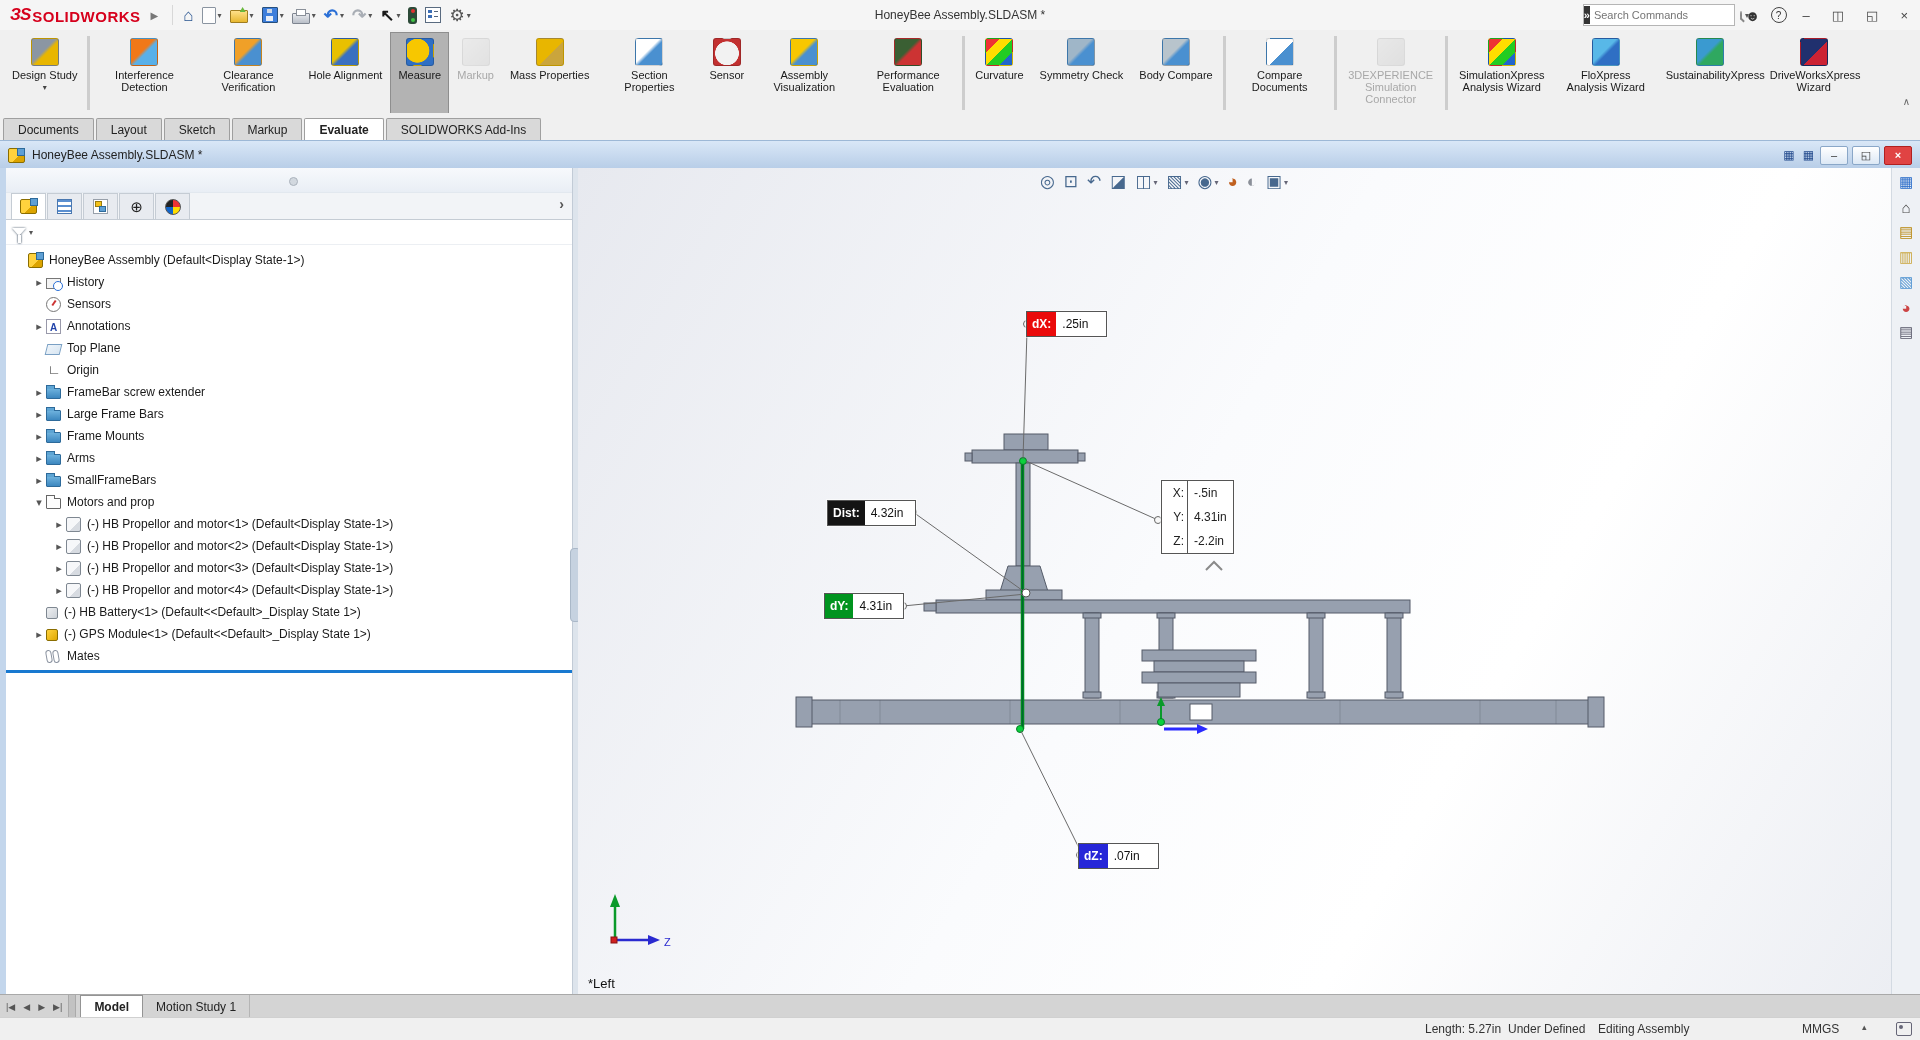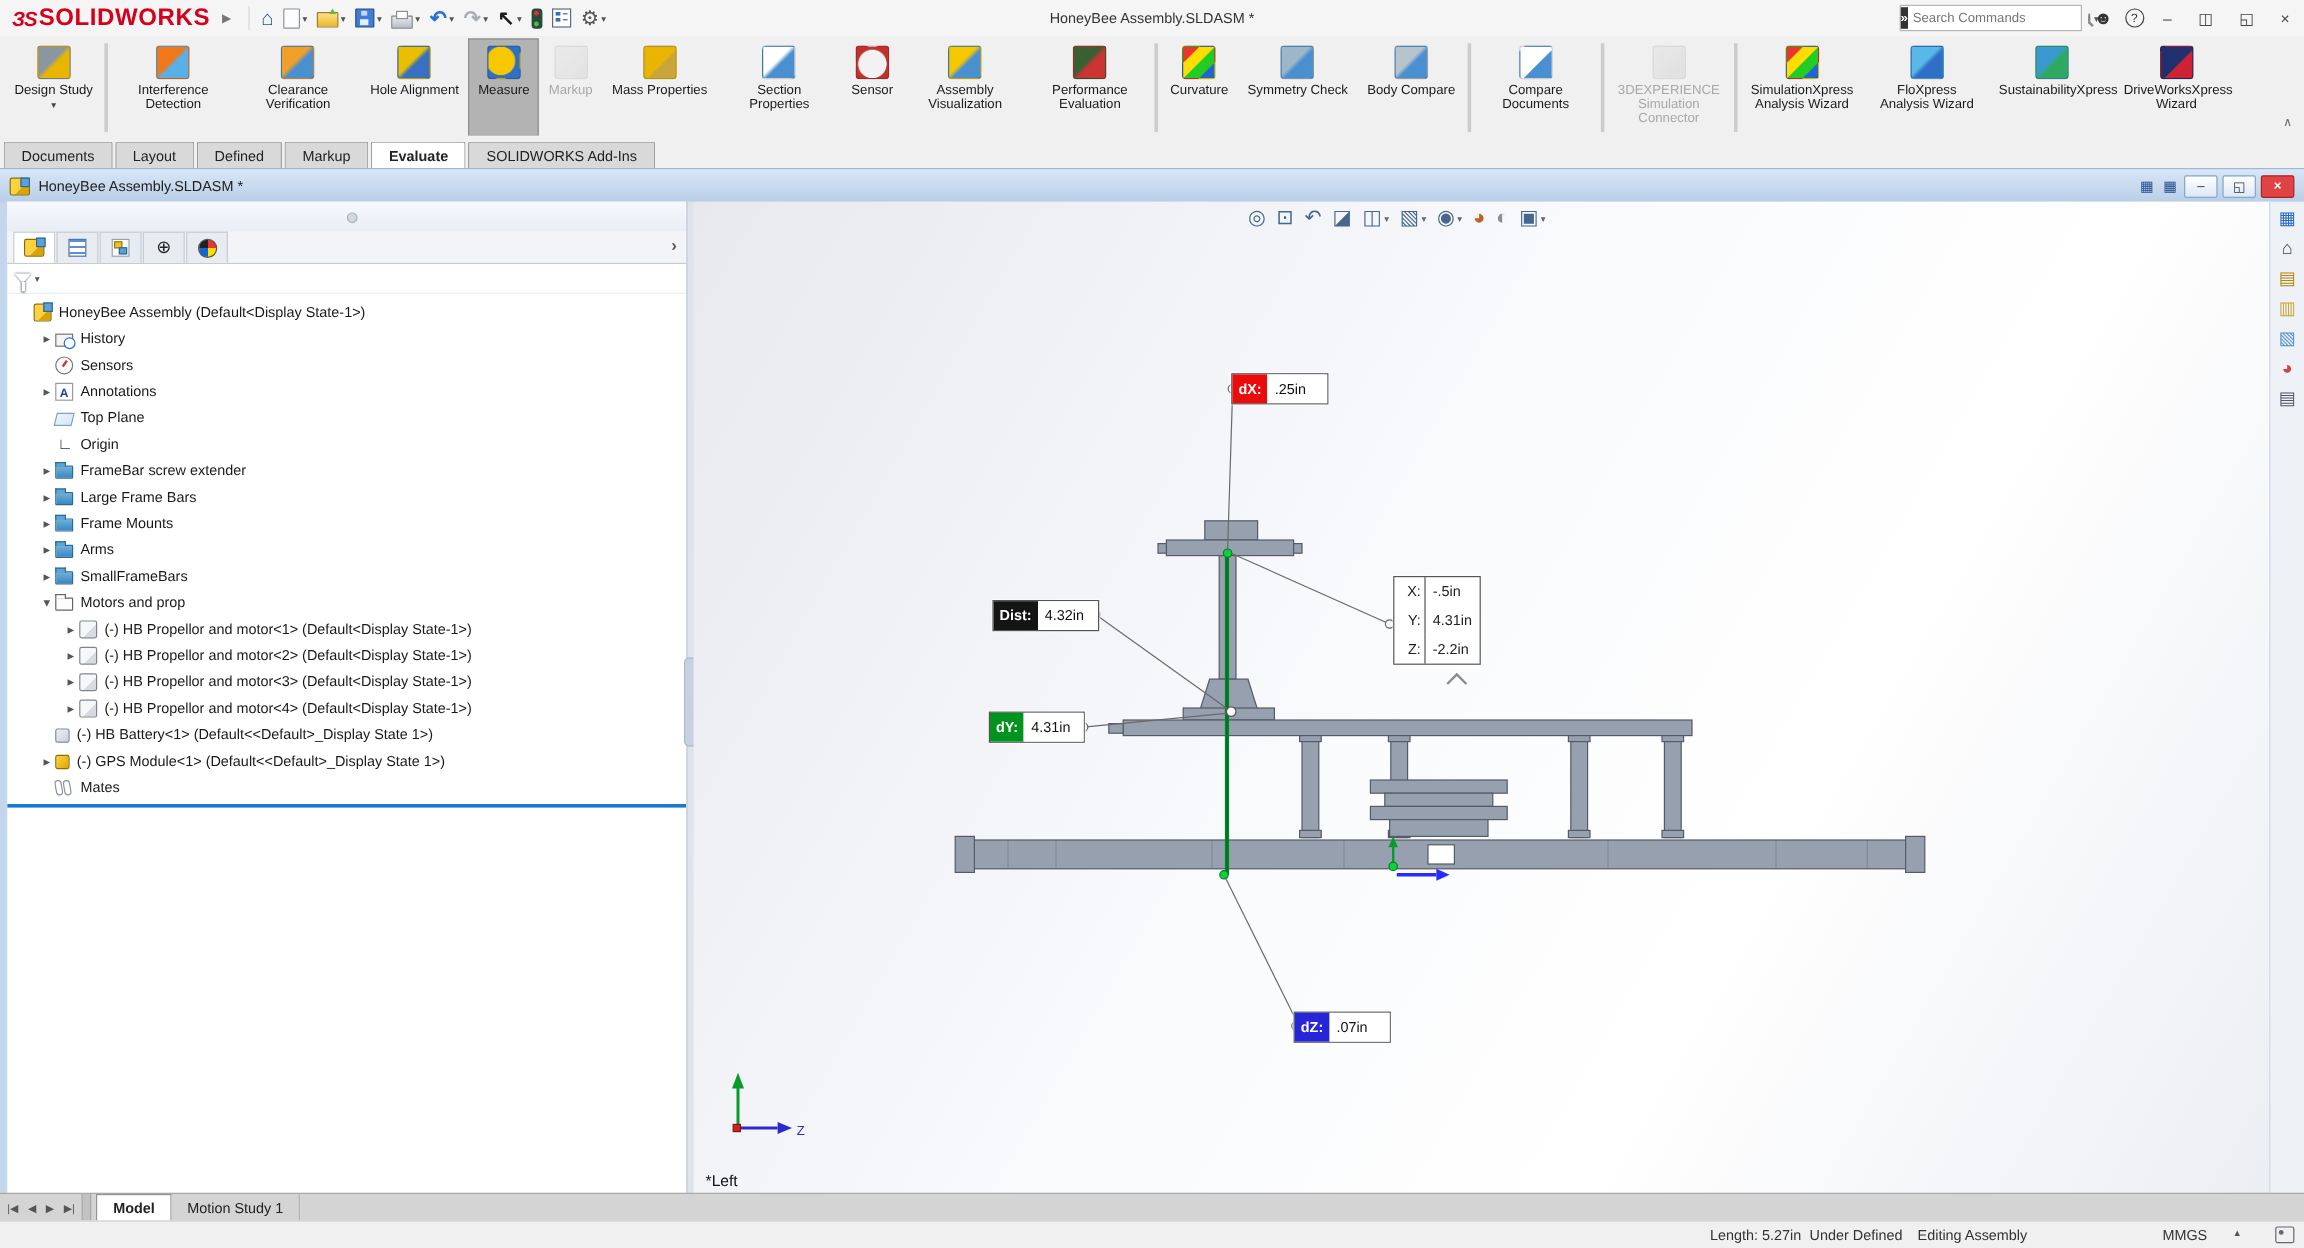--- a/index.html
+++ b/index.html
@@ -4,21 +4,21 @@
 <style>
   html,body{margin:0;padding:0}
   body{width:1920px;height:1040px;position:relative;overflow:hidden;
        font-family:"Liberation Sans",sans-serif;background:#f0f0f0;color:#222}
 
   
   .titlebar{position:absolute;left:0;top:0;right:0;height:30px;background:#f5f5f5;
             border-bottom:1px solid #e2e2e2;display:flex;align-items:center;padding:0 6px}
   .swlogo{display:flex;align-items:flex-end;gap:2px;margin:0 10px 0 4px;white-space:nowrap}
   .swmark{color:#d6001c;font-weight:bold;font-style:italic;font-size:17px;letter-spacing:-1px}
-  .swname{color:#d6001c;font-weight:bold;font-size:20px;letter-spacing:.5px}
+  .swname{color:#d6001c;font-weight:bold;font-size:15px;letter-spacing:.5px}
   .swflyout{color:#777;font-size:10px;margin-right:8px}
   .tsep{width:1px;height:20px;background:#d8d8d8;margin:0 6px}
   .qbtn{display:flex;align-items:center;gap:2px;padding:2px 4px;border-radius:2px}
   .qglyph{font-size:17px;line-height:17px}
   .qcaret{display:none;font-size:8px;color:#555}
   .qcaret.show{display:inline}
   .q-page{width:12px;height:15px;background:#fdfdfd;border:1px solid #8a94a0;border-radius:1px}
   .q-folder{width:16px;height:11px;background:linear-gradient(#ffe08a,#e8b830);border:1px solid #a07d20;margin-top:3px;border-radius:1px;position:relative}
   .q-folder::after{content:"";position:absolute;right:1px;top:-4px;width:6px;height:5px;background:#69b83c;clip-path:polygon(0 100%,50% 0,100% 100%)}
   .q-floppy{width:14px;height:14px;background:#3d7edb;border:1px solid #27507e;border-radius:1px;position:relative}
@@ -416,21 +416,21 @@
 
     <div class="ctab">
       <span>Documents</span>
     </div>
 
     <div class="ctab">
       <span>Layout</span>
     </div>
 
     <div class="ctab">
-      <span>Defined</span>
+      <span>Sketch</span>
     </div>
 
     <div class="ctab">
       <span>Markup</span>
     </div>
 
     <div class="ctab active">
       <span>Evaluate</span>
     </div>
 

